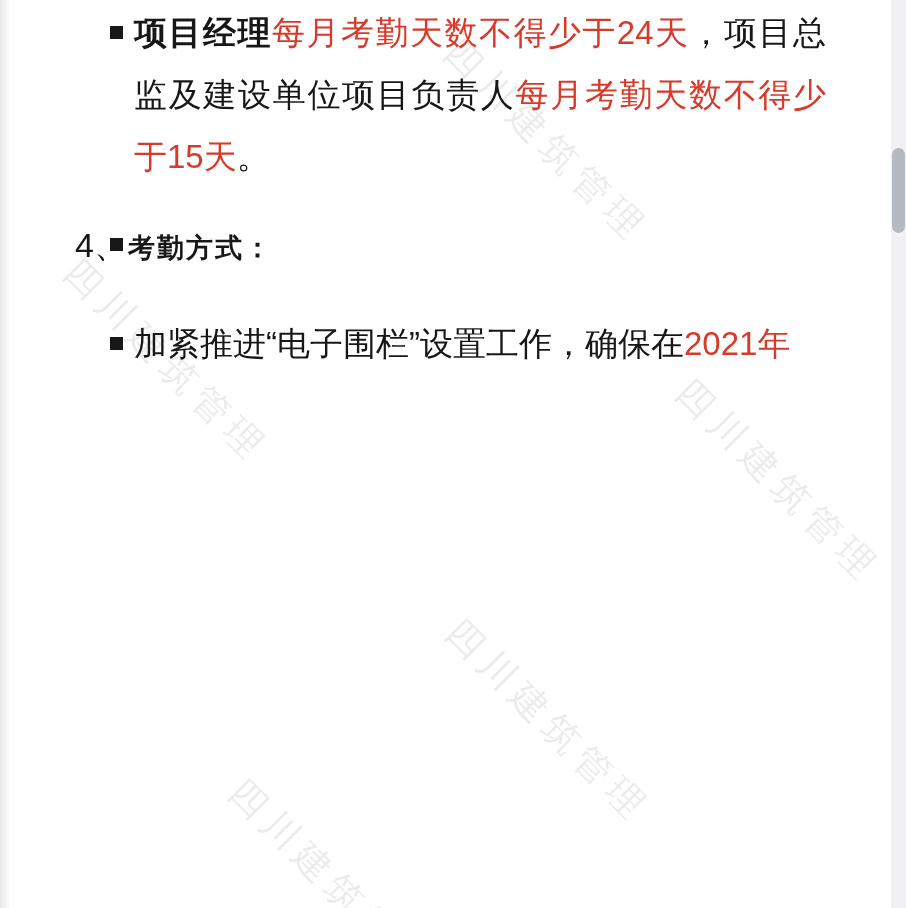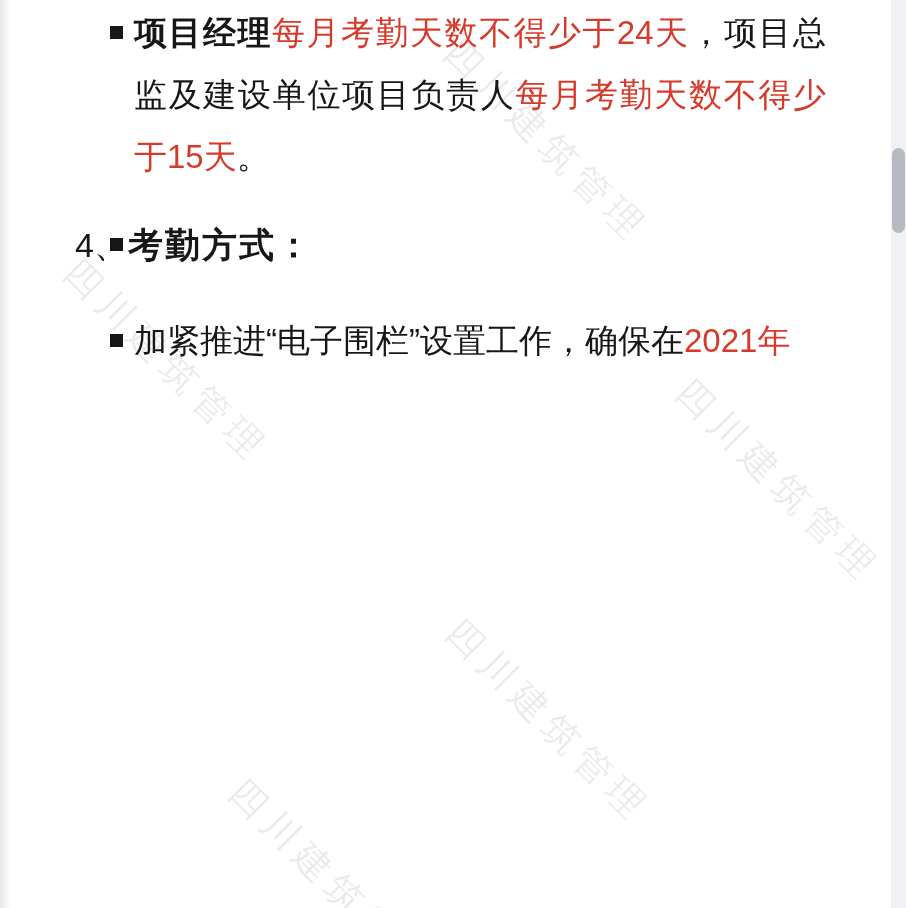--- a/index.html
+++ b/index.html
@@ -76,21 +76,21 @@
   }
   .section-heading {
     margin-top: 26px;
     padding-left: 75px;
     font-size: 34px;
     line-height: 62px;
     font-weight: 400;
   }
   .section-heading .heading-title {
     font-weight: 700;
-    font-size: 35px;
+    font-size: 27px;
     letter-spacing: 2px;
   }
   
   .seg.black { color: var(--black); font-weight: 400; }
   .seg.black-bold { color: var(--black); font-weight: 700; }
   .seg.red { color: var(--red); font-weight: 400; }
   
   .scrollbar-track {
     position: absolute; right: 0; top: 0;
     width: 15px; height: 908px;

